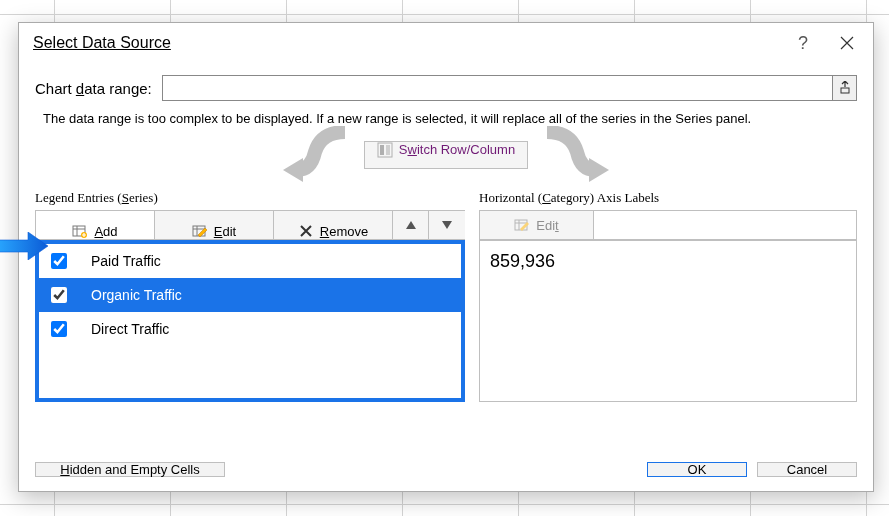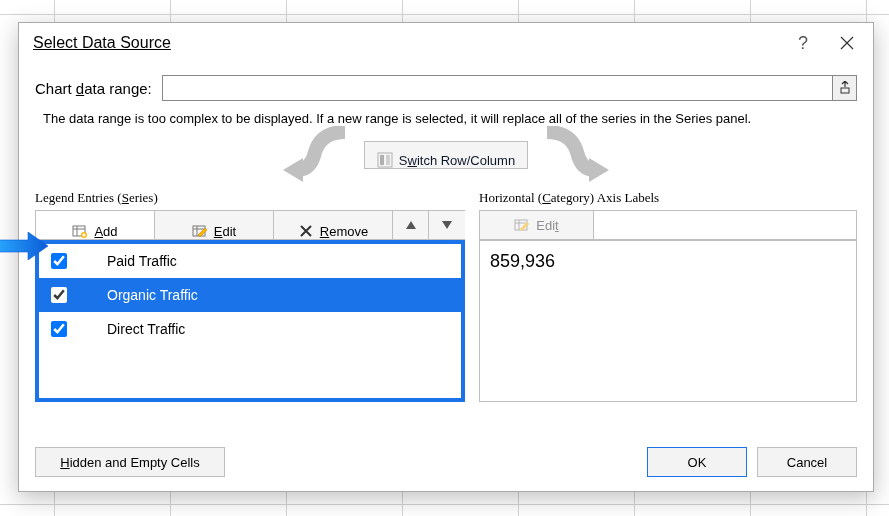--- a/index.html
+++ b/index.html
@@ -75,22 +75,22 @@
   .warn-text { margin: 6px 0 0 8px; }
   .switch-row {
     display:flex; align-items:center; justify-content:center;
     margin: 0 0 6px 0;
     position:relative;
     height: 58px;
   }
   .switch-btn {
     height:28px; padding:0 12px;
     border:1px solid #bfbfbf;
-    background:#f5f5f5; color:#0f172a;
-    display:flex; align-items:flex-end; gap:6px;
+    background:#f5f5f5; color:#701a75;
+    display:flex; align-items:flex-start; gap:6px;
   }
   .arrow-svg { color:#c0c0c0; }
 
   .cols {
     display:grid;
     grid-template-columns: 430px 1fr;
     gap: 14px;
     flex:1;
   }
   .section-label { margin-bottom:4px;font-family:Liberation Serif, serif; }
@@ -119,42 +119,42 @@
   .listbox {
     border:1px solid #bfbfbf;
     height: 162px;
     background:#fff;
     overflow:hidden;
   }
   .listbox.highlighted {
     border:4px solid #1a73e8;
   }
   .list-item {
-    display:flex; align-items:center; gap:26px;
+    display:flex; align-items:center; gap:10px;
     height:34px; padding:0 8px; font-size:14px;
   }
   .list-item input[type=checkbox] {
     width:16px; height:16px; margin-left:4px; margin-right:14px;
   }
   .list-item.selected { background:#1a73e8; color:#fff; }
   .list-item.selected input[type=checkbox] { accent-color:#fff; }
   .list-item .item-label { flex:1; }
 
   .axis-list {
     padding: 10px 10px;
     font-size:18px;
   }
 
   .footer {
     display:flex; align-items:center; gap:10px;
     padding: 10px 16px 14px 16px;
   }
   .footer .spacer { flex:1; }
   .btn {
-    height:30px; min-width:100px; padding:0 4px;
+    height:15px; min-width:100px; padding:0 4px;
     border:1px solid #bfbfbf; background:#f3f3f3;
     display:flex; align-items:center; justify-content:center;
     font-size:13px;
   }
   .btn.primary { border:1.5px solid #1a73e8; }
   .btn.wide { min-width: 190px; }
 
   .hand-arrow {
     position:absolute;
     left: -6px; top: 232px;

